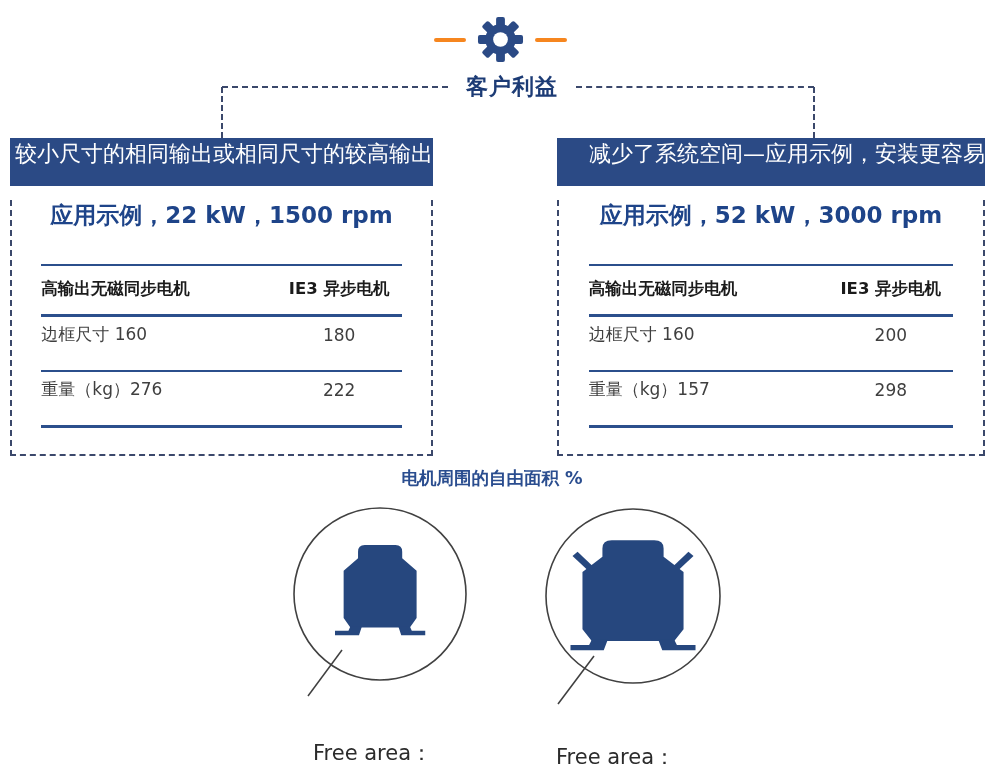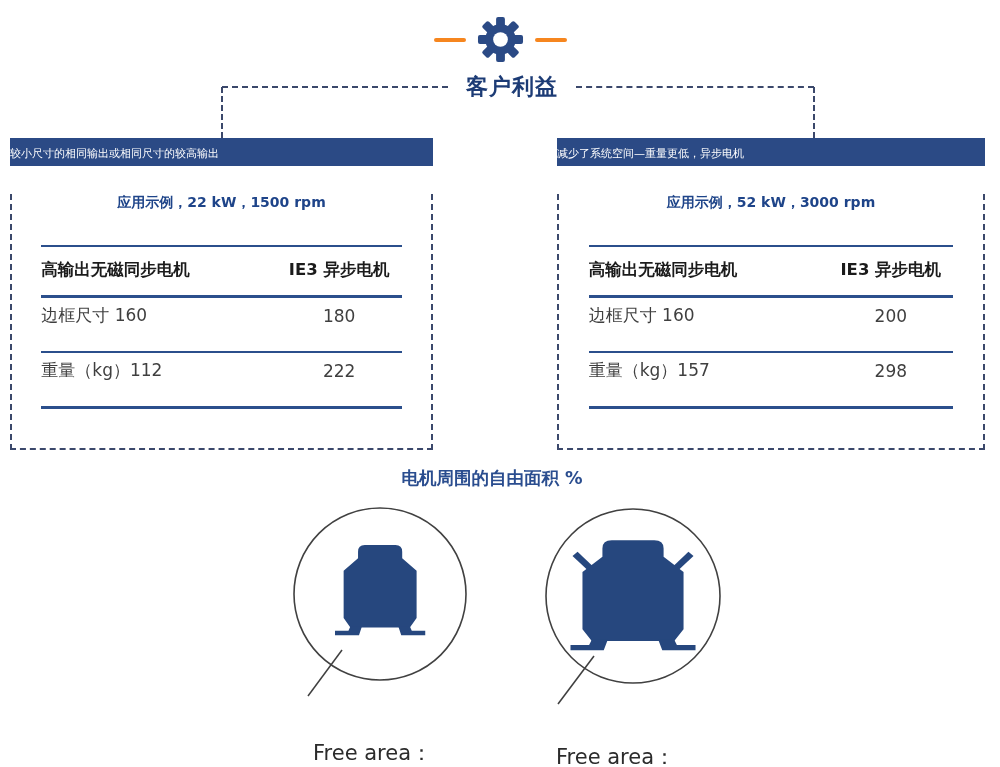--- a/index.html
+++ b/index.html
@@ -17,25 +17,25 @@
   .h-dash.left{left:222px;width:226px;}
   .h-dash.right{left:576px;width:238px;}
   .v-dash{position:absolute;top:87px;height:51px;border-left:2px dashed #3b486b;}
   .v-dash.left{left:221px;}
   .v-dash.right{left:813px;}
 
   
   .benefit-box{position:absolute;top:138px;}
   .benefit-box.left{left:10px;width:423px;}
   .benefit-box.right{left:557px;width:428px;}
-  .box-header{height:28px;line-height:32px;background:#2b4a85;color:#ffffff;
-              text-align:left;font-size:11px;font-weight:500;}
+  .box-header{height:48px;line-height:32px;background:#2b4a85;color:#ffffff;
+              text-align:right;font-size:22px;font-weight:500;}
   .box-body{height:256px;border-left:2px dashed #3b486b;border-right:2px dashed #3b486b;
             border-bottom:2px dashed #3b486b;box-sizing:border-box;}
-  .example{margin-top:28px;text-align:center;font-size:14px;font-weight:600;color:#1e4489;}
+  .example{margin-top:14px;text-align:center;font-size:23px;font-weight:600;color:#1e4489;}
   .spec-table{width:86%;margin:33px auto 0;border-top:2px solid #2b4f8c;}
   .t-head{display:flex;justify-content:space-between;align-items:center;
           padding:12px 0 14px;border-bottom:3px solid #2b4f8c;
           font-size:16.5px;font-weight:bold;color:#1b1b1b;}
   .t-row{display:flex;justify-content:space-between;align-items:center;
          padding:6px 0 24px;border-bottom:2px solid #2b4f8c;
          font-size:17px;color:#3f3f3f;}
   .t-row.last{border-bottom:3px solid #2b4f8c;}
   .col2{width:125px;text-align:center;}
 
@@ -86,29 +86,29 @@
       <div class="spec-table">
         <div class="t-head">
           <span>高输出无磁同步电机</span>
           <span class="col2">IE3 异步电机</span>
         </div>
         <div class="t-row">
           <span>边框尺寸 160</span>
           <span class="col2">180</span>
         </div>
         <div class="t-row last">
-          <span>重量（kg）112</span>
+          <span>重量（kg）276</span>
           <span class="col2">222</span>
         </div>
       </div>
     </div>
   </div>
 
   <div class="benefit-box right">
-    <div class="box-header">减少了系统空间—重量更低，异步电机</div>
+    <div class="box-header">减少了系统空间—应用示例，安装更容易</div>
     <div class="box-body">
       <div class="example">应用示例，52 kW，3000 rpm</div>
       <div class="spec-table">
         <div class="t-head">
           <span>高输出无磁同步电机</span>
           <span class="col2">IE3 异步电机</span>
         </div>
         <div class="t-row">
           <span>边框尺寸 160</span>
           <span class="col2">200</span>

